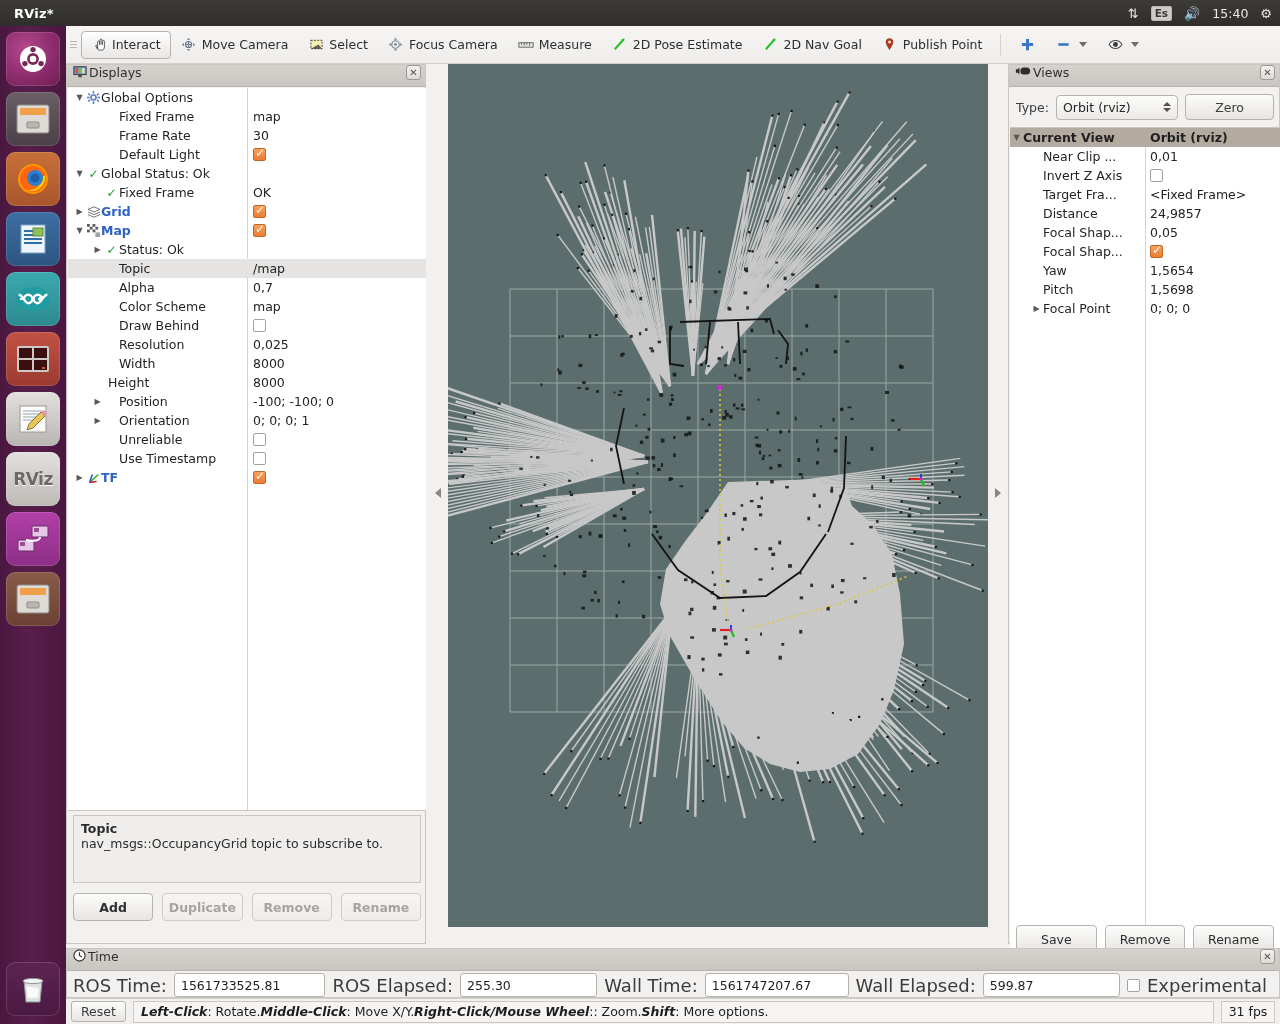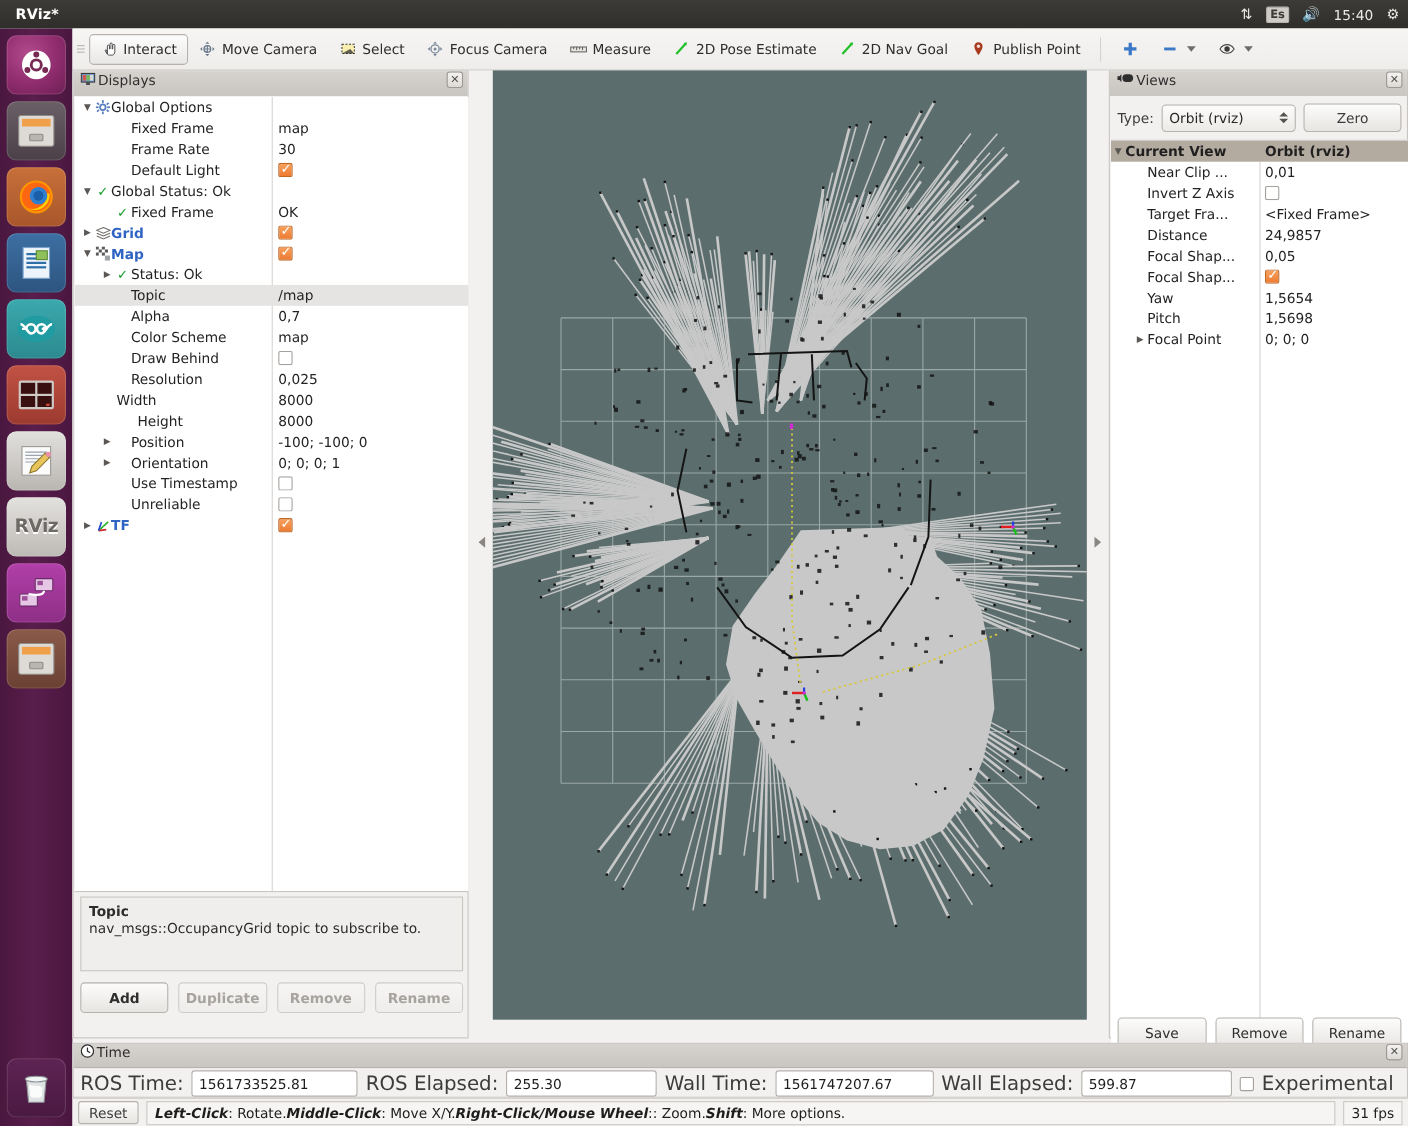--- a/index.html
+++ b/index.html
@@ -669,31 +669,31 @@
             <div class="tname" style="padding-left:23px">
               <span class="arrow"></span>
               <span class="tw-ico"></span>
               <span class="">Resolution</span>
             </div>
             <div class="tval">
               <span>0,025</span>
             </div>
           </div>
           <div class="trow">
-            <div class="tname" style="padding-left:10px">
+            <div class="tname" style="padding-left:23px">
               <span class="arrow"></span>
               <span class="tw-ico"></span>
               <span class="">Width</span>
             </div>
             <div class="tval">
               <span>8000</span>
             </div>
           </div>
           <div class="trow">
-            <div class="tname" style="padding-left:29px">
+            <div class="tname" style="padding-left:12px">
               <span class="arrow"></span>
               <span class="tw-ico"></span>
               <span class="">Height</span>
             </div>
             <div class="tval">
               <span>8000</span>
             </div>
           </div>
           <div class="trow">
             <div class="tname" style="padding-left:23px">
@@ -712,31 +712,31 @@
               <span class="">Orientation</span>
             </div>
             <div class="tval">
               <span>0; 0; 0; 1</span>
             </div>
           </div>
           <div class="trow">
             <div class="tname" style="padding-left:23px">
               <span class="arrow"></span>
               <span class="tw-ico"></span>
-              <span class="">Use Timestamp</span>
+              <span class="">Unreliable</span>
             </div>
             <div class="tval">
               <span class="cbox"></span>
             </div>
           </div>
           <div class="trow">
             <div class="tname" style="padding-left:23px">
               <span class="arrow"></span>
               <span class="tw-ico"></span>
-              <span class="">Unreliable</span>
+              <span class="">Use Timestamp</span>
             </div>
             <div class="tval">
               <span class="cbox"></span>
             </div>
           </div>
           <div class="trow">
             <div class="tname" style="padding-left:5px">
               <span class="arrow">▶</span>
               <span class="tw-ico">
                 <svg width="14" height="14" viewBox="0 0 16 16">

